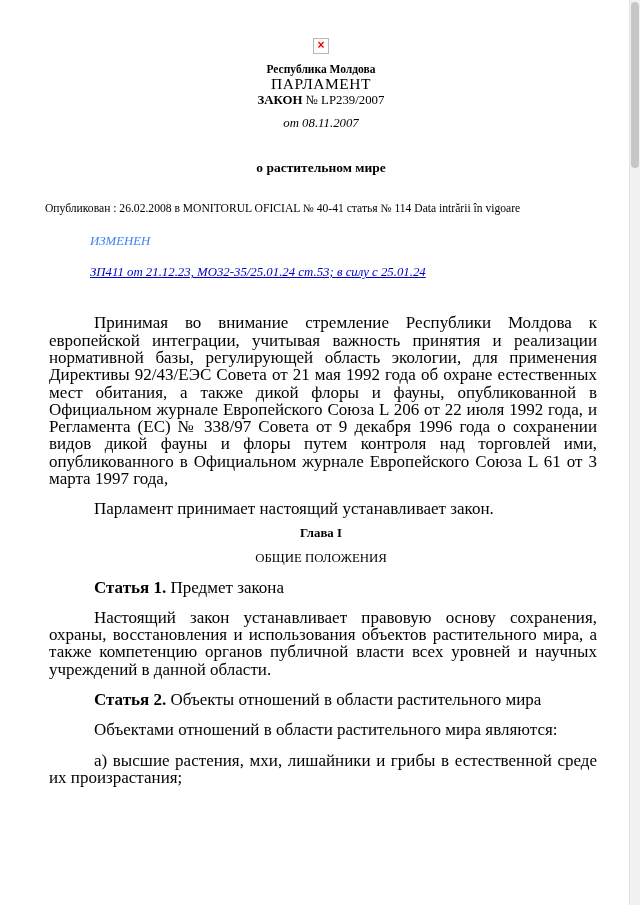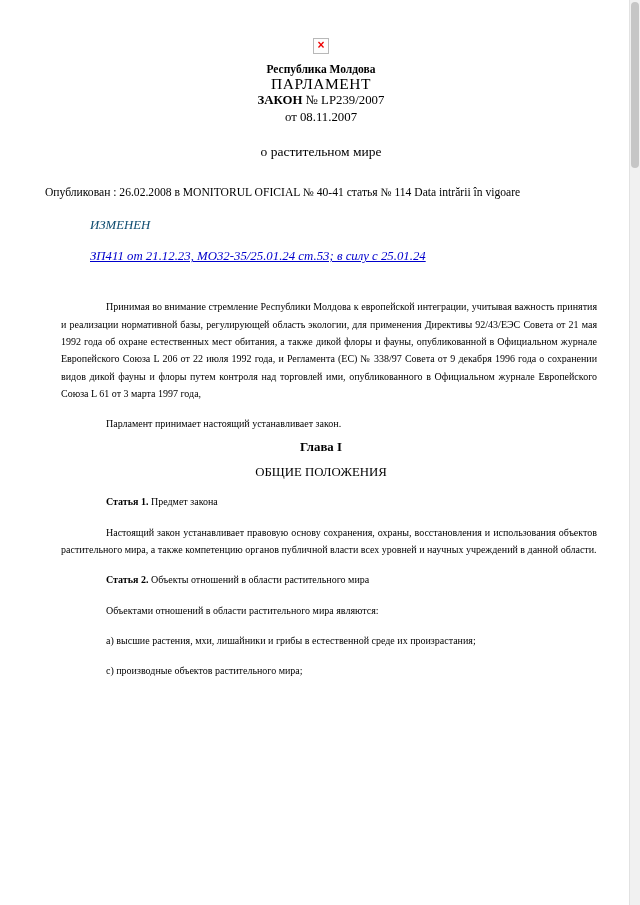--- a/index.html
+++ b/index.html
@@ -45,51 +45,51 @@
 
   .country {
     font-size: 11.5px;
     font-weight: bold;
   }
   .parliament {
     font-size: 15.5px;
     letter-spacing: 0.5px;
   }
   .law-line { font-size: 12.8px; }
-  .law-date { font-size: 12.8px; margin-top: 2px; }
+  .law-date { font-size: 12.8px; margin-top: 8px; font-style: italic; }
   .doc-title {
     font-size: 13.5px;
-    font-weight: normal;
-    margin-top: 19px;
+    font-weight: bold;
+    margin-top: 29px;
   }
   .published {
     font-size: 11.6px;
     margin: 26px 0 0 0;
   }
   .amended {
     font-size: 12.8px;
     font-style: italic;
-    color: #0c4a6e;
+    color: #3b82f6;
     margin: 19px 0 16px 45px;
   }
   .amend-link-row {
     font-size: 12.8px;
     font-style: italic;
     margin: 15px 0 0 45px;
   }
   .amend-link {
     color: #0000cc;
     text-decoration: underline;
     cursor: pointer;
   }
 
   p.body {
-    font-size: 10px;
+    font-size: 17px;
     line-height: 17.3px;
-    margin: 13px 0 0 16px;
+    margin: 13px 0 0 4px;
   }
   .just { text-align: justify; }
   .indent { text-indent: 45px; }
   .preamble { margin-top: 34px !important; }
 
   .chap {
     font-size: 12.8px;
     font-weight: bold;
     margin-top: 8px;
   }
@@ -156,20 +156,19 @@
 
     <p class="body just indent">Настоящий закон устанавливает правовую основу сохранения, охраны, восстановления и использования объектов растительного мира, а также компетенцию органов публичной власти всех уровней и научных учреждений в данной области.</p>
 
     <p class="body indent"><span class="b">Статья 2.</span><span> Объекты отношений в области растительного мира</span></p>
 
     <p class="body indent">Объектами отношений в области растительного мира являются:</p>
 
     <p class="body just indent">a) высшие растения, мхи, лишайники и грибы в естественной среде их произрастания;</p>
 
 
-    <p class="body indent">c) производные объектов растительного мира;</p>
 
   </div>
 
   <div class="scrollbar">
     <div class="scroll-thumb"></div>
   </div>
 </div>
 
 </body></html>

